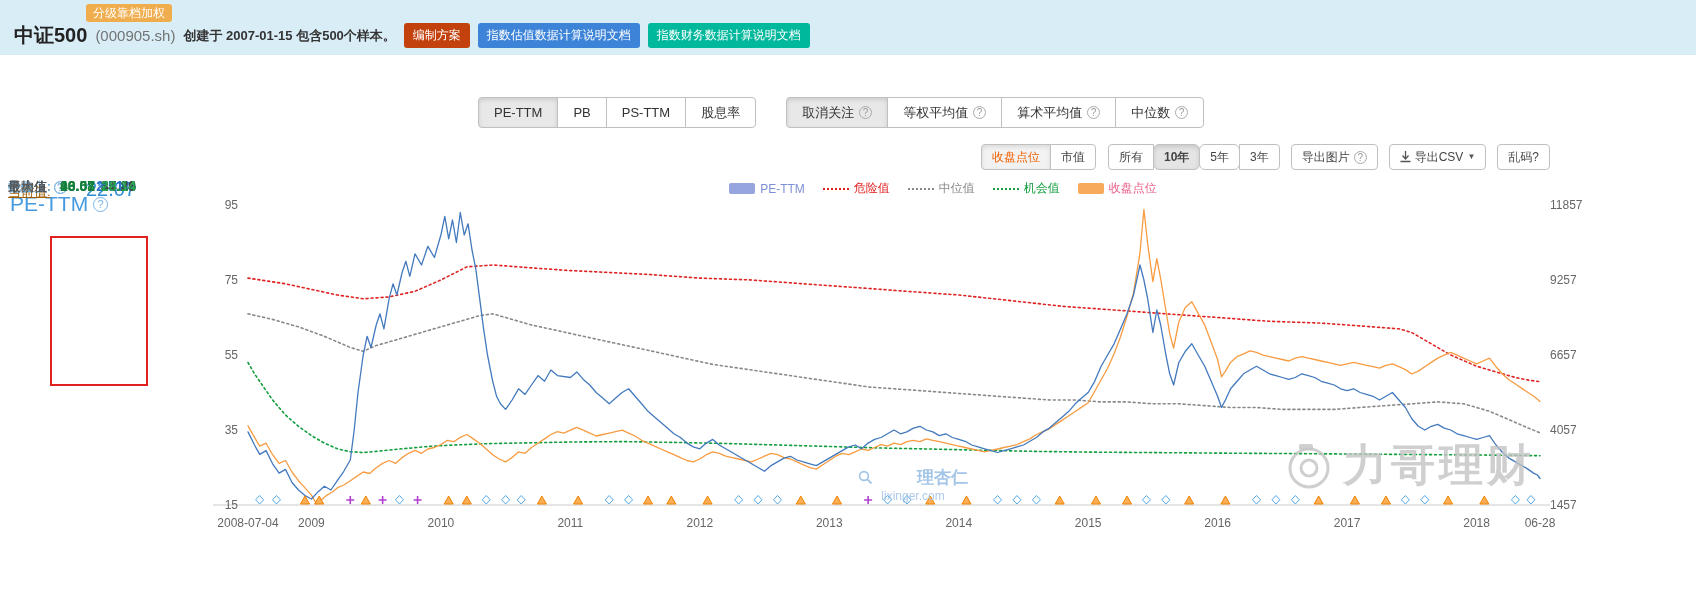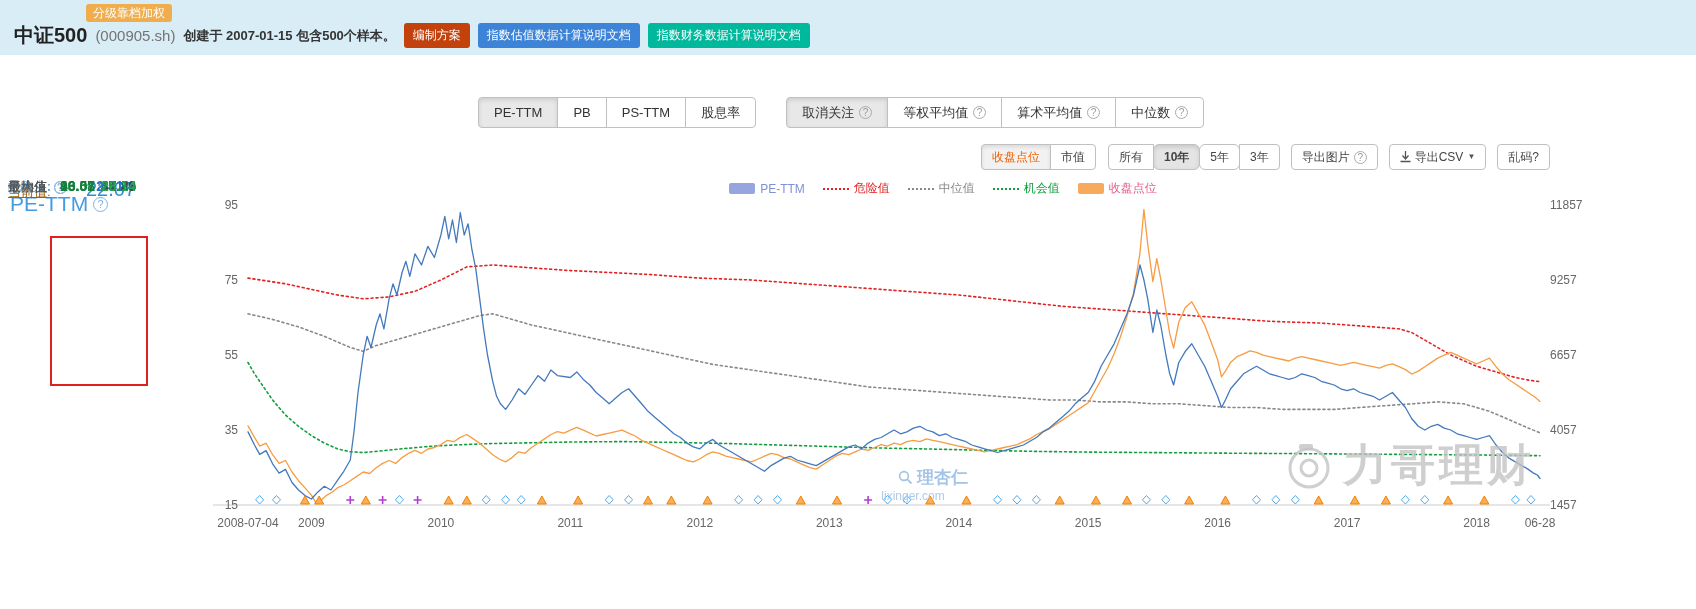--- a/index.html
+++ b/index.html
@@ -63,21 +63,21 @@
   .chart-area{position:absolute;left:190px;top:0;right:0;height:431px}
   .legend{position:absolute;top:2px;left:0;width:100%;display:flex;justify-content:center;gap:18px;font-size:12px;align-items:center}
   .lg-item{display:inline-flex;align-items:center;gap:5px;cursor:pointer}
   .lg-swatch{width:26px;height:11px;display:inline-block;border-radius:2px}
   .lg-swatch.dash{height:0;border-radius:0}
   #chart-svg{position:absolute;top:16px;left:0}
   #chart-svg text{font-family:inherit}
   .tick{fill:#666;font-size:12px}
 
   .wm-center{position:absolute;left:668px;top:288px;width:110px;text-align:center;color:#9ec1e6;opacity:.95}
-  .wm-c1{font-size:17px;display:flex;align-items:center;gap:4px;justify-content:flex-end;font-weight:bold}
+  .wm-c1{font-size:17px;display:flex;align-items:center;gap:4px;justify-content:space-between;font-weight:bold}
   .wm-c2{font-size:12px;color:#a9c7e8}
   .wm-right{position:absolute;left:1095px;top:258px;display:flex;align-items:center;gap:10px;color:rgba(195,195,195,.8);font-size:44px;font-weight:bold;letter-spacing:4px;white-space:nowrap}
 </style>
 </head>
 <body>
 
 <div class="page">
 
   <header class="topbar" style="background: rgb(217, 237, 247);">
     <span class="badge" style="background: rgb(240, 173, 78);">分级靠档加权</span>

